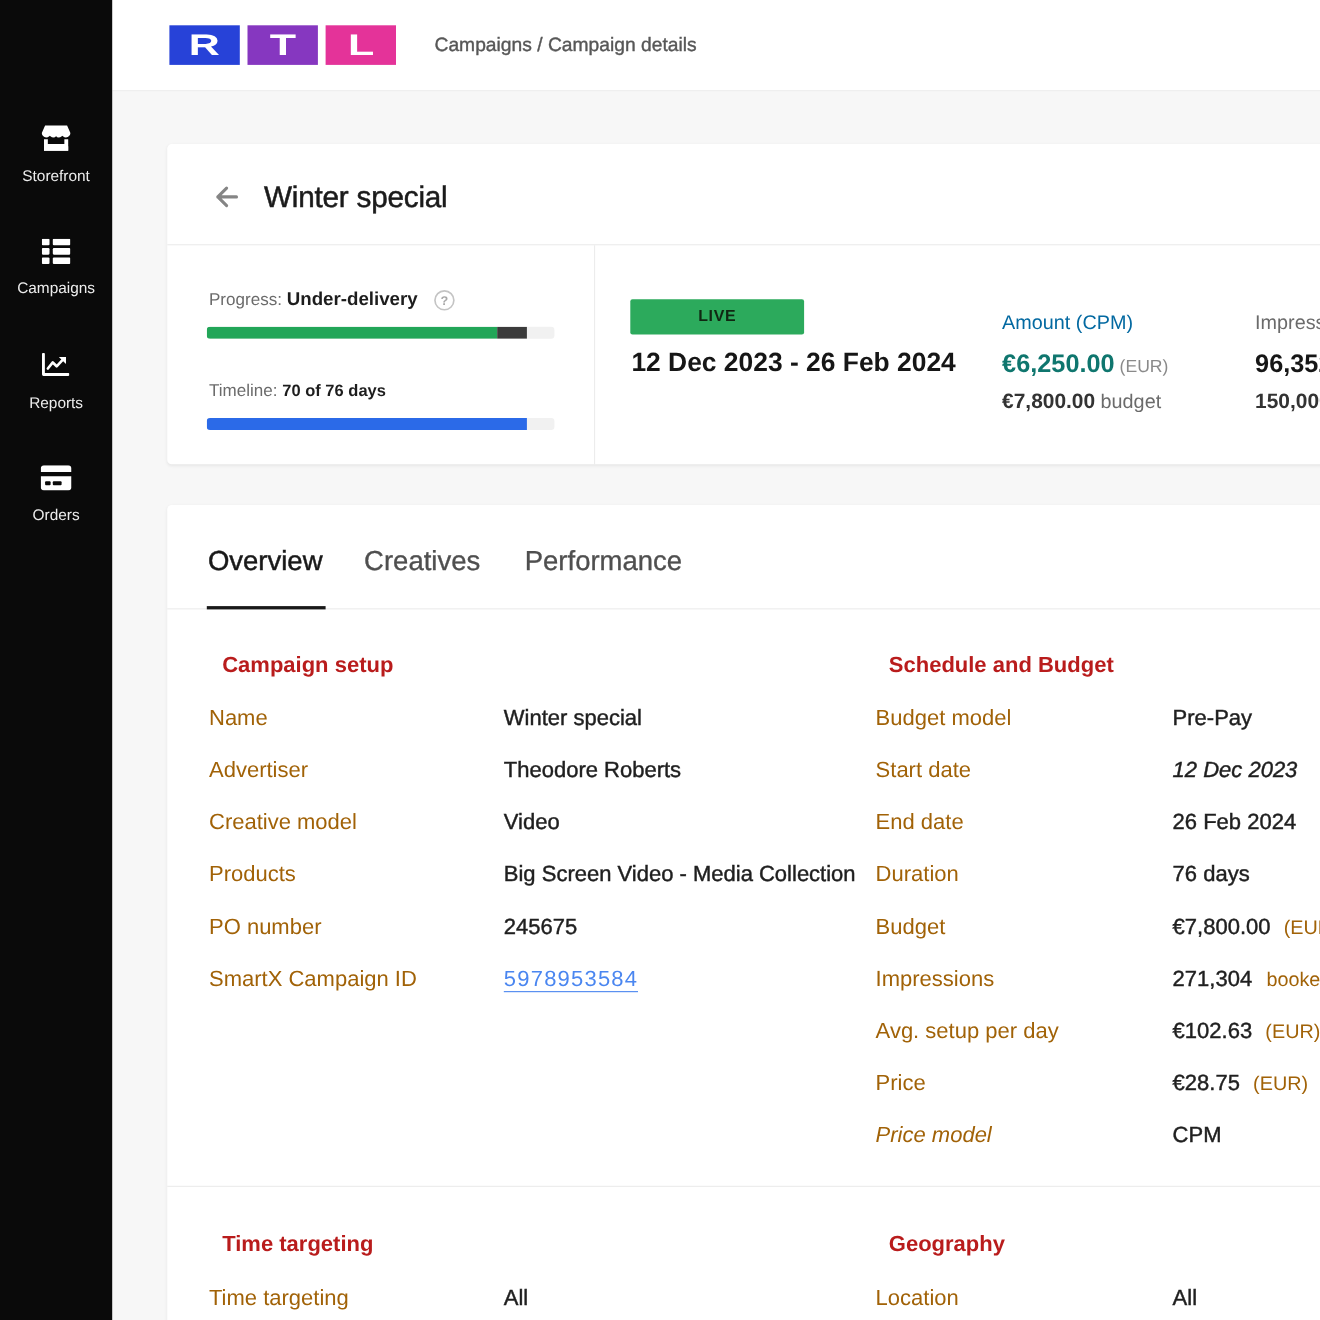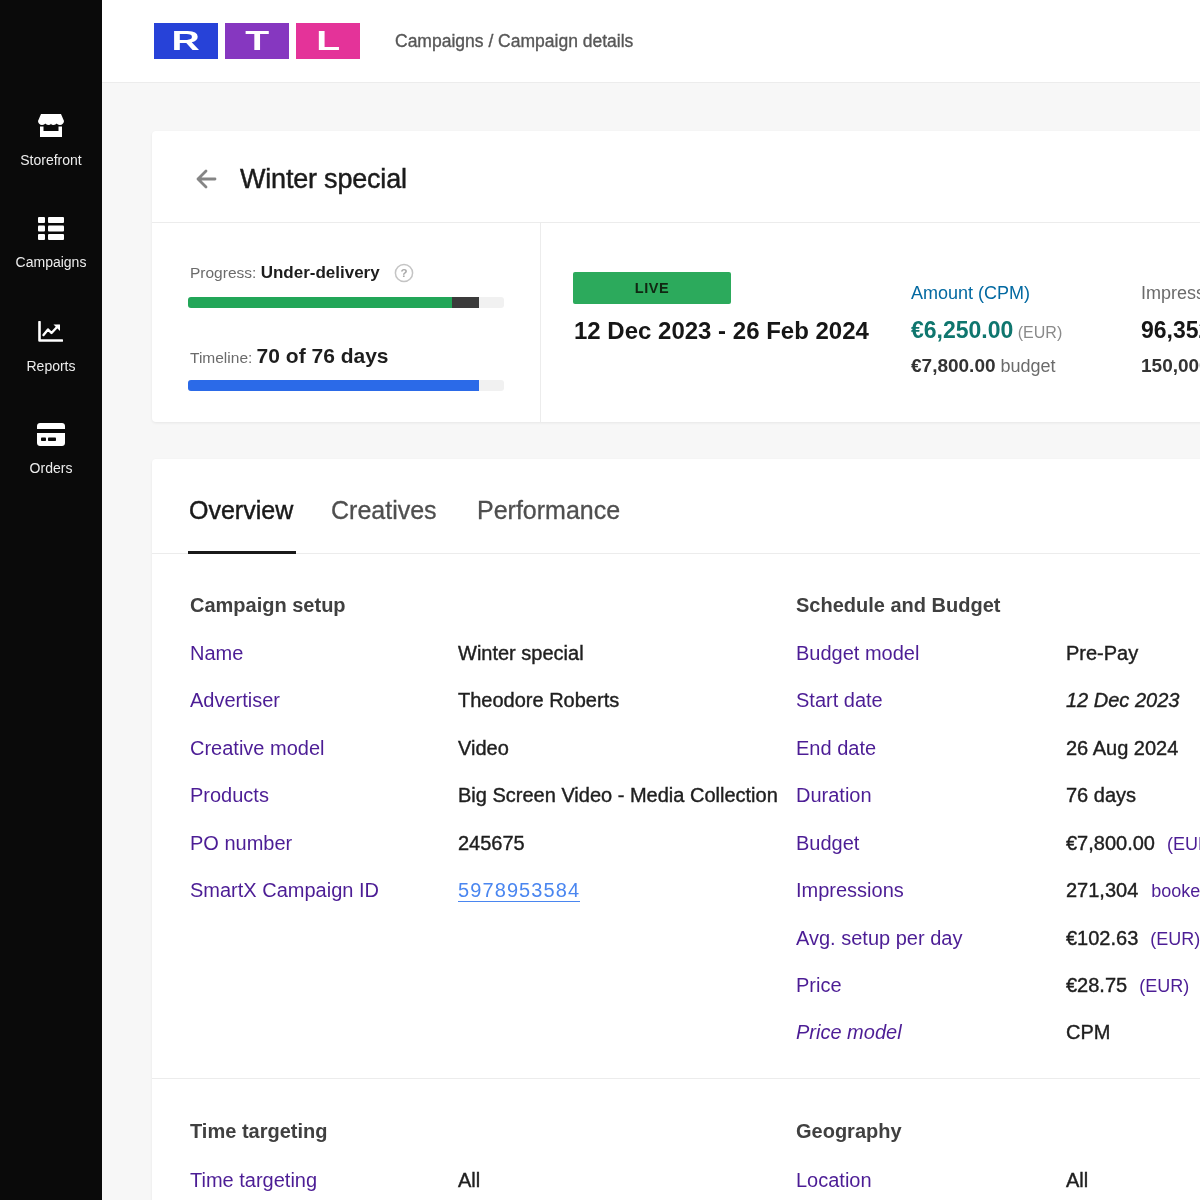--- a/index.html
+++ b/index.html
@@ -9,23 +9,23 @@
     background:#f7f7f7;
     position:relative;
   }
   .lbox { position:absolute; top:23px; width:64px; height:36px; text-align:center; line-height:36px; }
   .lg { display:inline-block; color:#fff; font-weight:700; font-size:27px; transform:scaleX(1.45); transform-origin:center; }
   .t { position:absolute; transform:translateY(-50%); white-space:nowrap; line-height:1.2; }
   .card { position:absolute; background:#fff; border-radius:4px; box-shadow:0 1px 3px rgba(0,0,0,0.07); }
   .gray { color:#6b6b6b; font-weight:400; }
   .dark { color:#1d1d1d; }
   .bold { font-weight:700; }
-  .lbl { color:#4c1d95; font-size:20px; }
+  .lbl { color:#a16207; font-size:20px; }
   .val { color:#1f1f1f; font-size:20px; -webkit-text-stroke:0.4px #1f1f1f; }
-  .sect { color:#404040; font-size:20px; font-weight:700; }
+  .sect { color:#b91c1c; font-size:20px; font-weight:700;margin-left:12px; }
 </style>
 </head>
 <body>
 
 <div style="position:absolute; left:102px; top:0; width:1098px; height:83px; background:#fff; border-bottom:1px solid #ececec;"></div>
 
 <div class="lbox" style="left:154px; background:#2742d8;"><span class="lg">R</span></div>
 <div class="lbox" style="left:225px; background:#8637c0;"><span class="lg">T</span></div>
 <div class="lbox" style="left:296px; background:#e43399;"><span class="lg">L</span></div>
 
@@ -48,21 +48,21 @@
   <circle cx="10" cy="10" r="8.6" stroke="#c4c4c4" stroke-width="1.5" fill="none"></circle>
   <text x="10" y="14.2" font-size="11.5" fill="#a8a8a8" text-anchor="middle" font-family="Liberation Sans" font-weight="700">?</text>
 </svg>
 
 <div style="position:absolute; left:188px; top:297px; width:316px; height:11px; background:#f1f1f1; border-radius:3px; overflow:hidden;">
   <div style="position:absolute; left:0; top:0; width:264px; height:11px; background:#22a658;"></div>
   <div style="position:absolute; left:264px; top:0; width:27px; height:11px; background:#3b3b3b;"></div>
 </div>
 
 <div class="t" style="left:190px; top:356px; font-size:15.5px;">
-  <span class="gray">Timeline: </span><span class="dark bold" style="font-size:21px;">70 of 76 days</span>
+  <span class="gray">Timeline: </span><span class="dark bold" style="font-size:15px;">70 of 76 days</span>
 </div>
 <div style="position:absolute; left:188px; top:380px; width:316px; height:11px; background:#f1f1f1; border-radius:3px; overflow:hidden;">
   <div style="position:absolute; left:0; top:0; width:291px; height:11px; background:#2b6ae8;"></div>
 </div>
 
 <div style="position:absolute; left:573px; top:272px; width:158px; height:32px; background:#2caa5c; border-radius:2px; color:#102712; font-weight:700; font-size:14.5px; letter-spacing:0.6px; text-align:center; line-height:32px;">LIVE</div>
 <div class="t" style="left:574px; top:331px; font-size:24px; font-weight:700; color:#161616;">12 Dec 2023 - 26 Feb 2024</div>
 
 <div class="t" style="left:911px; top:294px; font-size:18px; color:#0369a1;">Amount (CPM)</div>
 <div class="t" style="left:911px; top:331px;"><span style="font-size:23px; font-weight:700; color:#0f766e;">€6,250.00</span><span style="font-size:16px; color:#8a8a8a;"> (EUR)</span></div>
@@ -93,21 +93,21 @@
 <div class="t val" style="left:458px; top:843px;">245675</div>
 <div class="t lbl" style="left:190px; top:890px;">SmartX Campaign ID</div>
 <div class="t" style="left:458px; top:890px; font-size:20px; color:#4a86f0; letter-spacing:1.1px;"><span style="border-bottom:1.5px solid #4a86f0;">5978953584</span></div>
 
 <div class="t sect" style="left:796px; top:605px;">Schedule and Budget</div>
 <div class="t lbl" style="left:796px; top:653px;">Budget model</div>
 <div class="t val" style="left:1066px; top:653px;">Pre-Pay</div>
 <div class="t lbl" style="left:796px; top:700px;">Start date</div>
 <div class="t val" style="left:1066px; top:700px;font-style:italic;">12 Dec 2023</div>
 <div class="t lbl" style="left:796px; top:748px;">End date</div>
-<div class="t val" style="left:1066px; top:748px;">26 Aug 2024</div>
+<div class="t val" style="left:1066px; top:748px;">26 Feb 2024</div>
 <div class="t lbl" style="left:796px; top:795px;">Duration</div>
 <div class="t val" style="left:1066px; top:795px;">76 days</div>
 <div class="t lbl" style="left:796px; top:843px;">Budget</div>
 <div class="t" style="left:1066px; top:843px;"><span class="val">€7,800.00</span><span class="lbl" style="font-size:18px; margin-left:12px;">(EUR)</span></div>
 <div class="t lbl" style="left:796px; top:890px;">Impressions</div>
 <div class="t" style="left:1066px; top:890px;"><span class="val">271,304</span><span class="lbl" style="font-size:18px; margin-left:13px;">booked</span></div>
 <div class="t lbl" style="left:796px; top:938px;">Avg. setup per day</div>
 <div class="t" style="left:1066px; top:938px;"><span class="val">€102.63</span><span class="lbl" style="font-size:18px; margin-left:12px;">(EUR)</span></div>
 <div class="t lbl" style="left:796px; top:985px;">Price</div>
 <div class="t" style="left:1066px; top:985px;"><span class="val">€28.75</span><span class="lbl" style="font-size:18px; margin-left:12px;">(EUR)</span></div>

